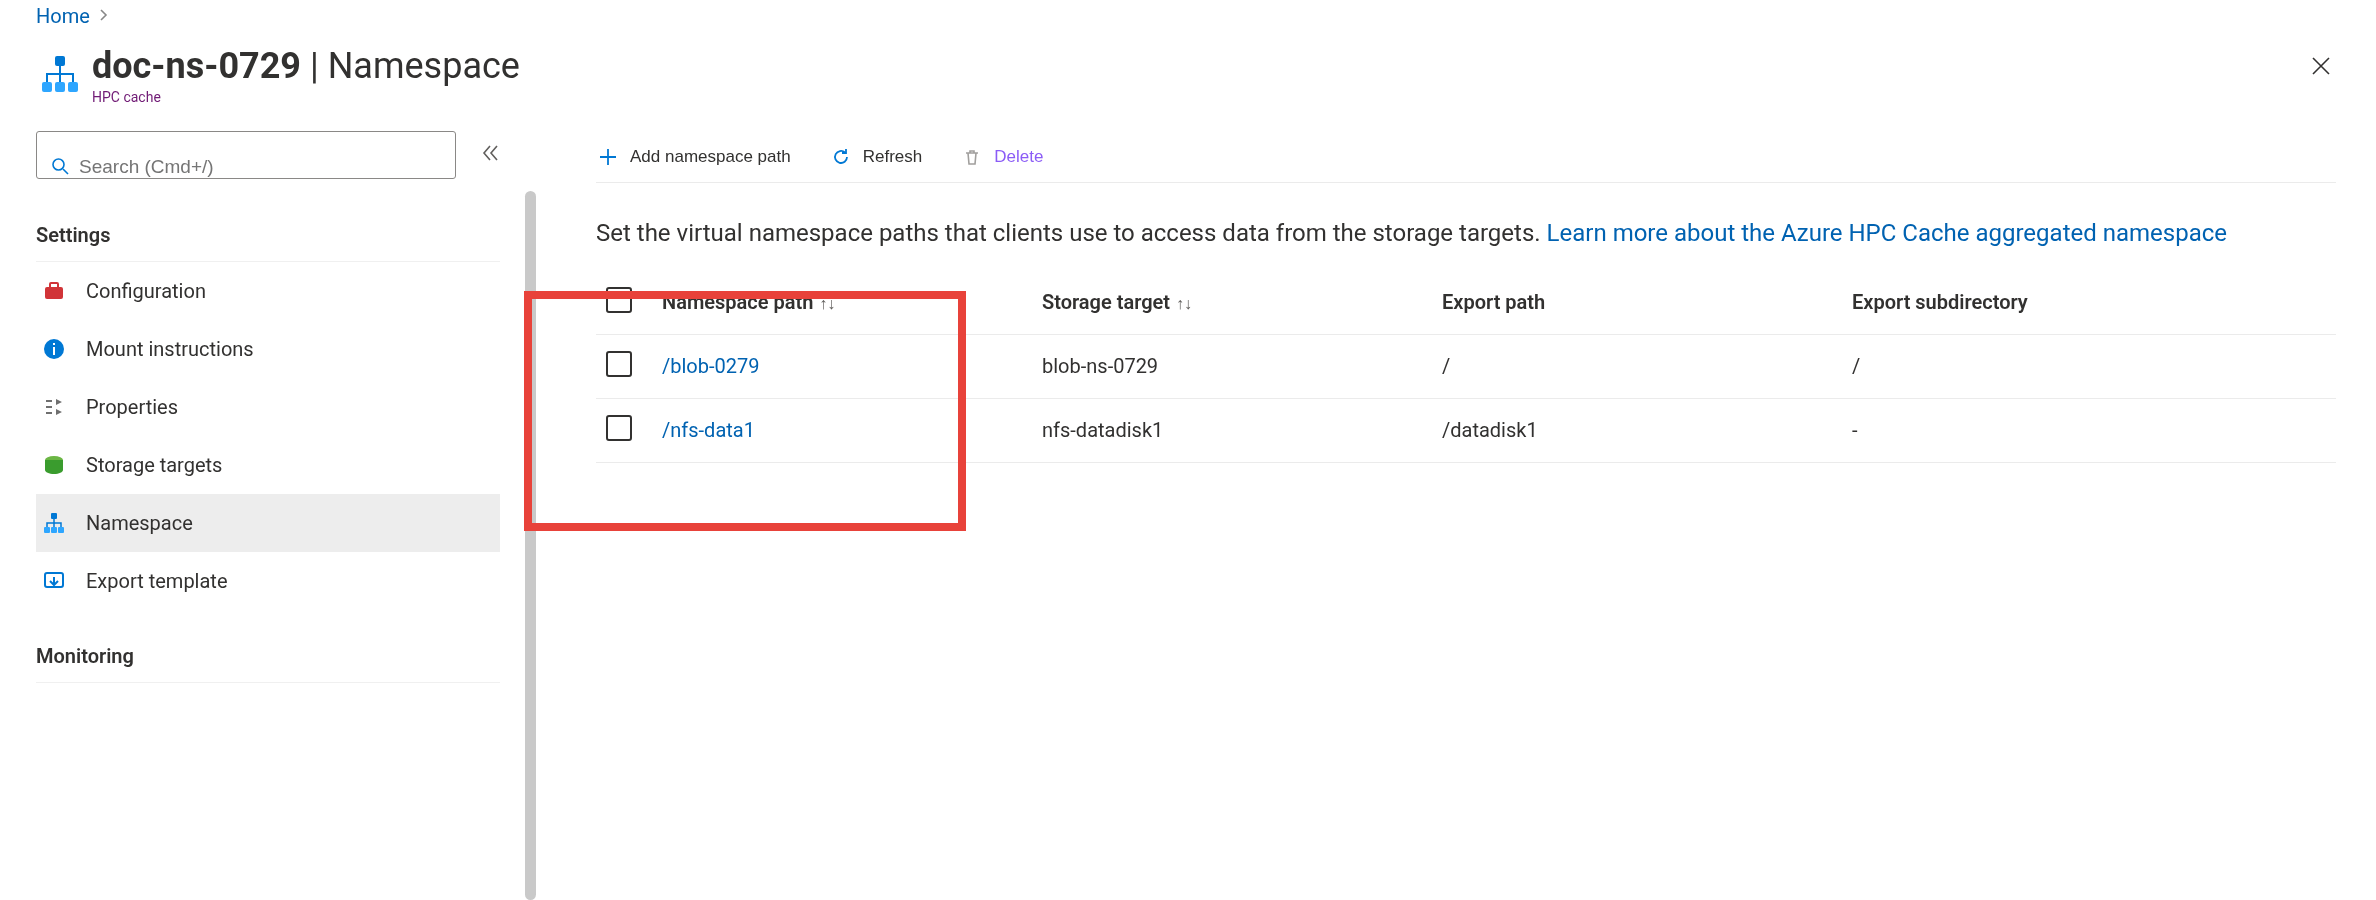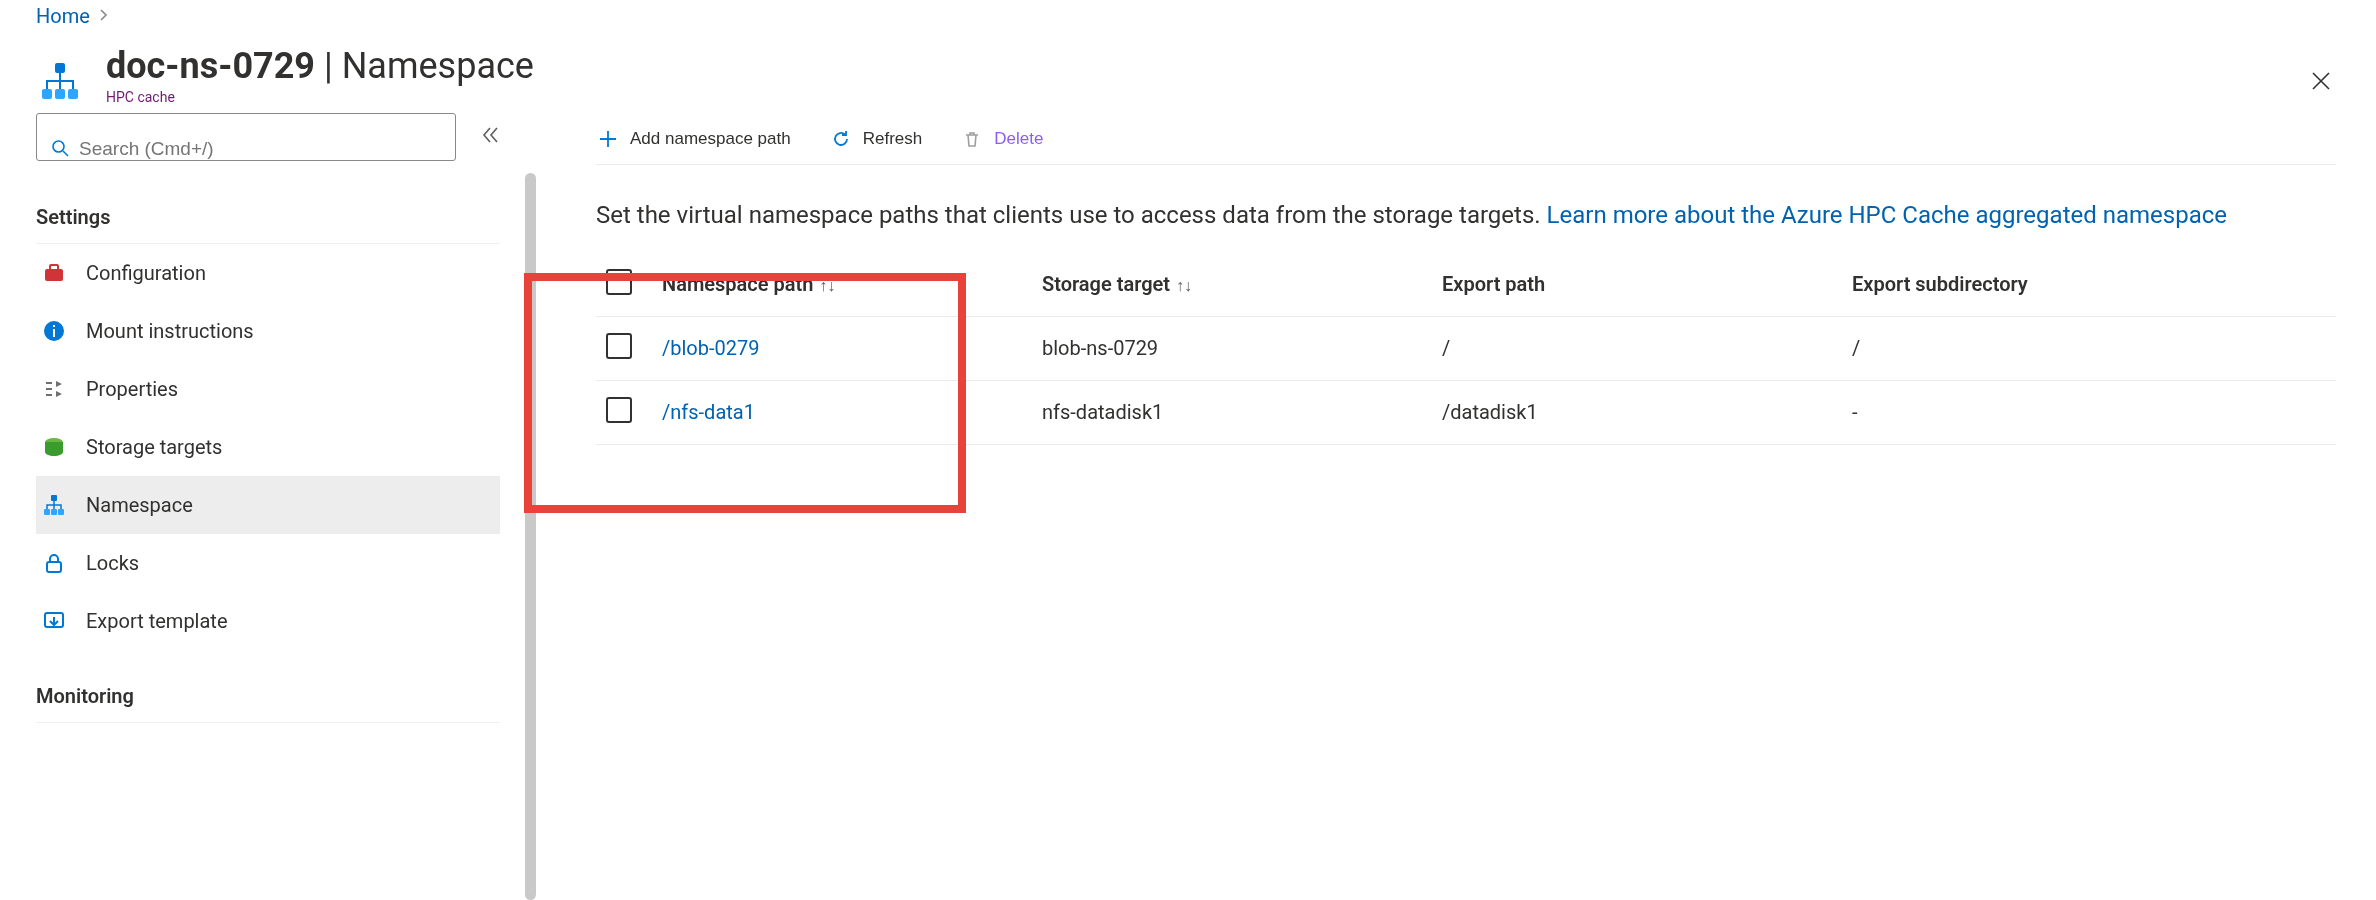--- a/index.html
+++ b/index.html
@@ -28,23 +28,23 @@
     align-items: center;
     gap: 8px;
     font-size: 20px;
     margin-bottom: 18px;
   }
   .breadcrumb .chev { color: #888; font-size: 14px; }
 
   
   .header {
     display: flex;
-    align-items: flex-end;
-    gap: 22px;
-    margin-bottom: 8px;
+    align-items: flex-start;
+    gap: 8px;
+    margin-bottom: 26px;
   }
   .res-icon {
     width: 48px; height: 48px;
     display: flex; align-items: center; justify-content: center;
     margin-top: 4px;
   }
   .title-block { flex: 1; }
   .title-line { font-size: 36px; font-weight: 400; color: #323130; line-height: 1.15; }
   .title-line b { font-weight: 700; }
   .subtitle { font-size: 14px; color: #701a75; margin-top: 2px; }
@@ -316,29 +316,20 @@
               <rect x="9" y="2" width="6" height="6" rx="1" fill="#0078d4"></rect>
               <rect x="2" y="16" width="6" height="6" rx="1" fill="#2ea6ff"></rect>
               <rect x="9" y="16" width="6" height="6" rx="1" fill="#2ea6ff"></rect>
               <rect x="16" y="16" width="6" height="6" rx="1" fill="#2ea6ff"></rect>
               <path d="M12 8v4M5 16v-4h14v4M12 12v4" stroke="#0078d4" stroke-width="1.5" fill="none"></path>
             </svg>
         </span>
         <span>Namespace</span>
       </div>
 
-      <div class="nav-item">
-        <span class="nav-icon">
-          <svg width="24" height="24" viewBox="0 0 24 24">
-              <rect x="5" y="11" width="14" height="10" rx="2" fill="none" stroke="#0078d4" stroke-width="2"></rect>
-              <path d="M8 11V8a4 4 0 0 1 8 0v3" fill="none" stroke="#0078d4" stroke-width="2"></path>
-            </svg>
-        </span>
-        <span>Locks</span>
-      </div>
 
       <div class="nav-item">
         <span class="nav-icon">
           <svg width="24" height="24" viewBox="0 0 24 24">
               <rect x="3" y="4" width="18" height="14" rx="2" fill="none" stroke="#0078d4" stroke-width="2"></rect>
               <path d="M12 8v8M8 12l4 4 4-4" fill="none" stroke="#0078d4" stroke-width="2"></path>
             </svg>
         </span>
         <span>Export template</span>
       </div>

